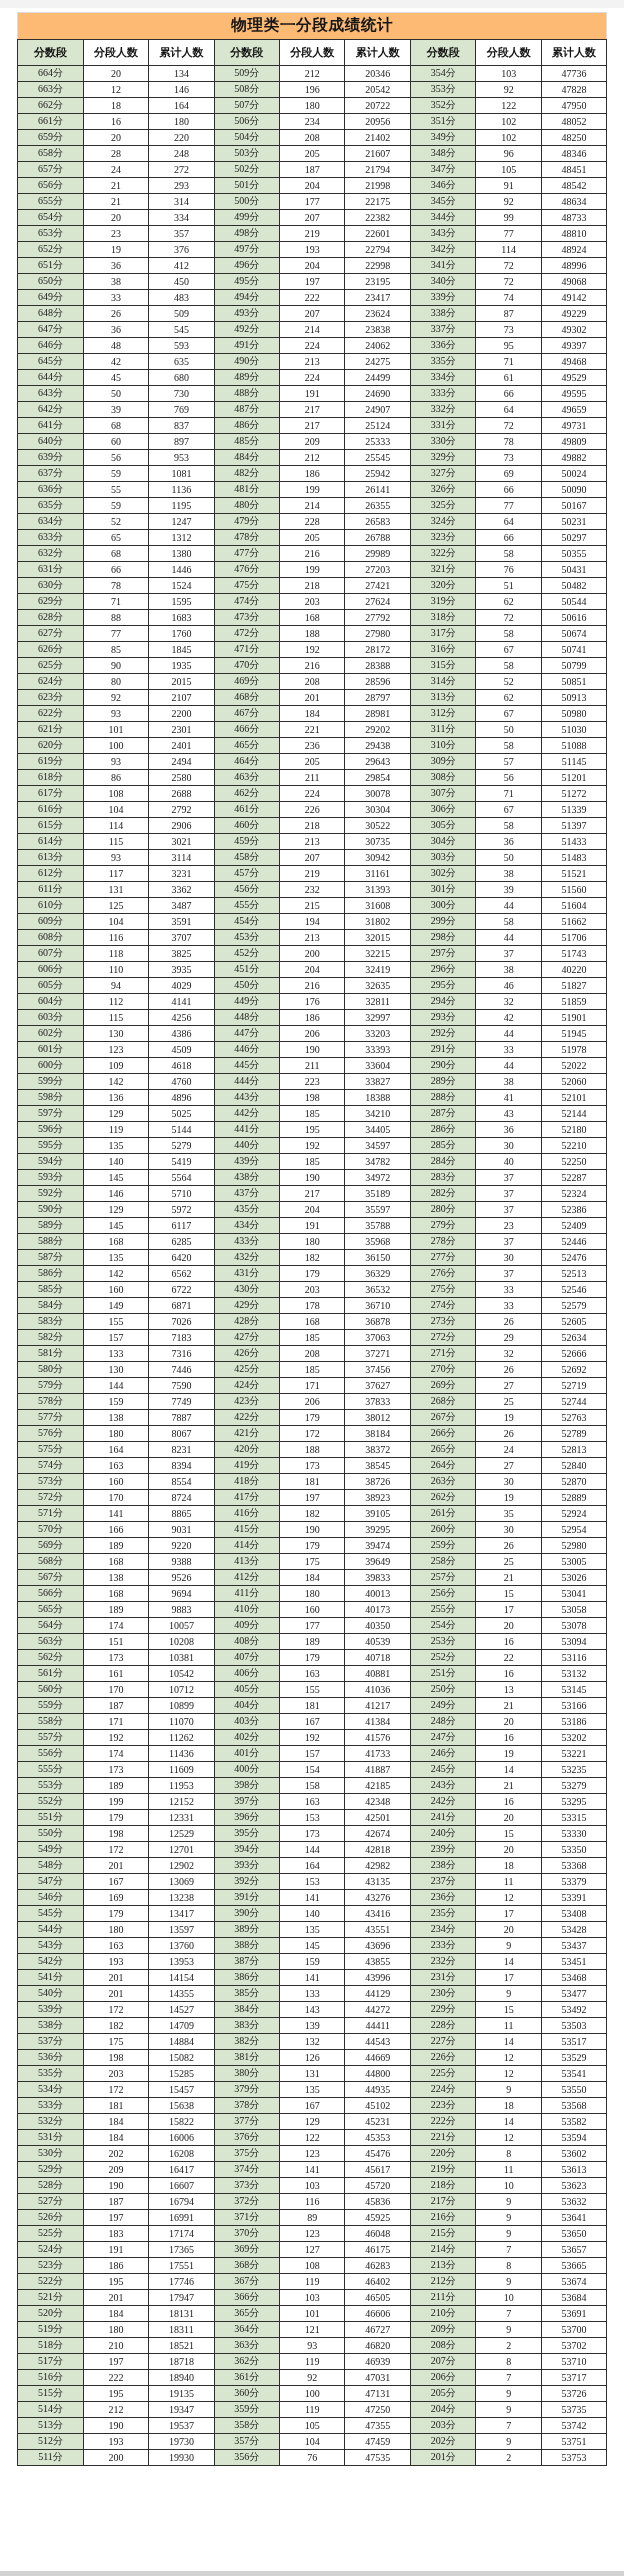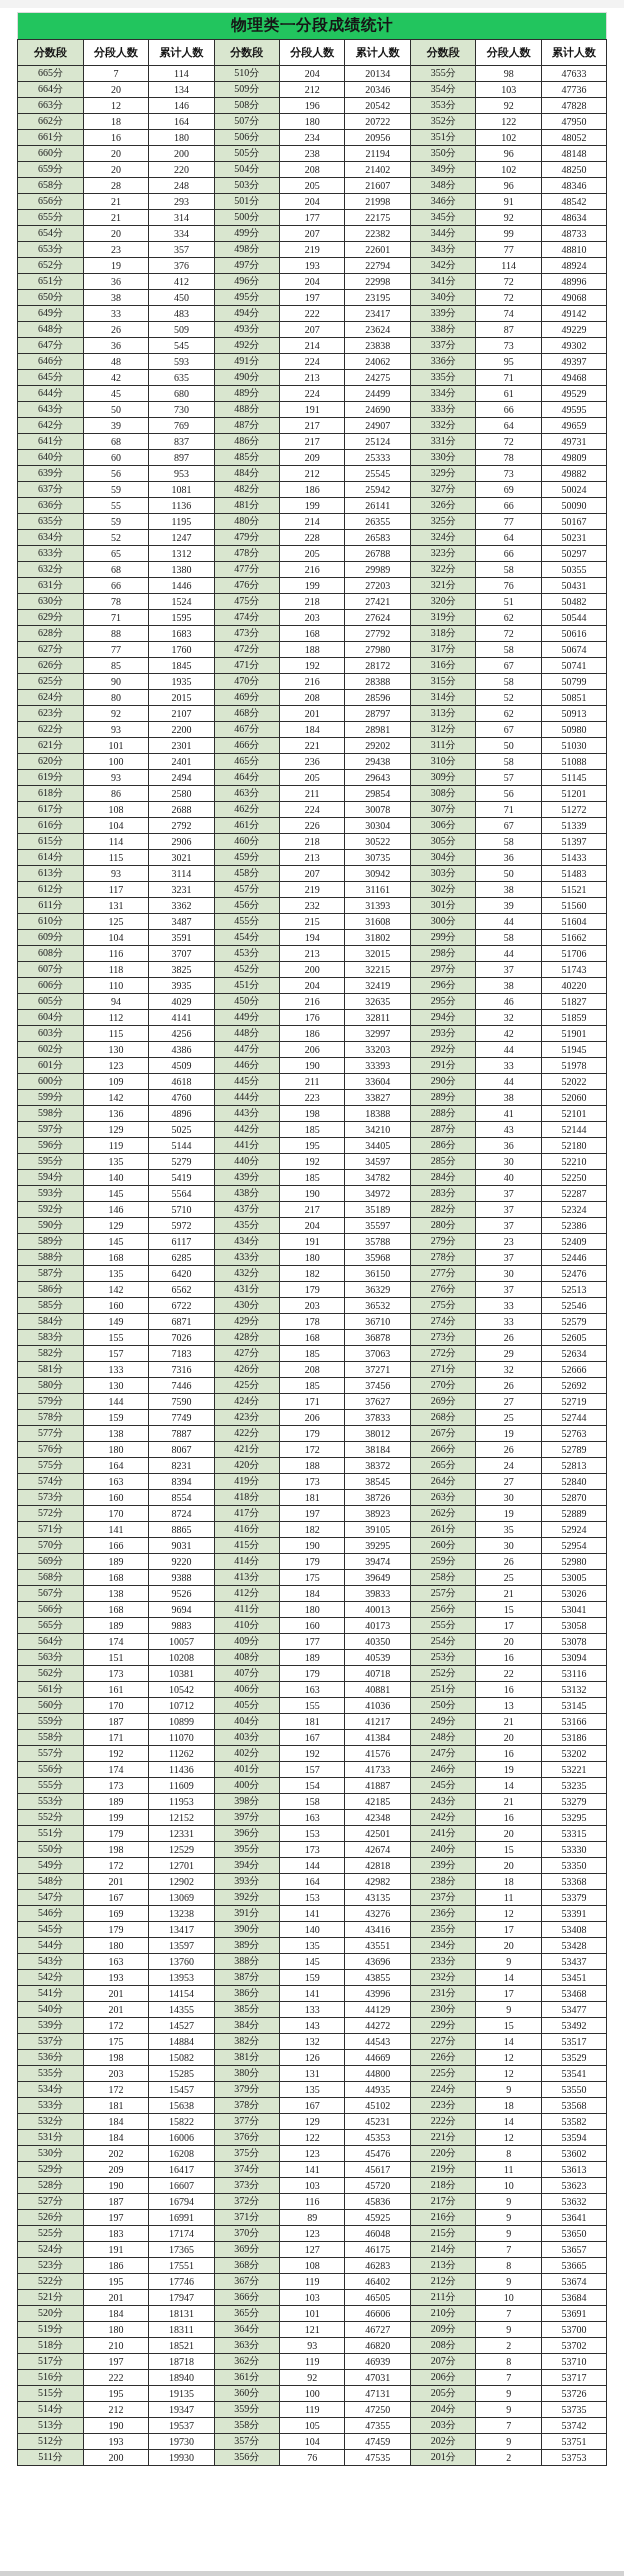--- a/index.html
+++ b/index.html
@@ -12,21 +12,21 @@
   }
   .top-strip {
     position: absolute; top: 0; left: 0;
     width: 100%; height: 8px;
     background: #f3f3f3;
   }
   .page {
     position: absolute;
     left: 17.3px; top: 11.6px;
     width: 590px;
-    background: #22c55e;
+    background: #fdba74;
   }
   .title-box {
     border: 0.6px solid #dcdcdc;
     border-bottom: none;
     height: 26px;
     display: flex; align-items: center; justify-content: center;
   }
   .title-box h1 {
     margin: 0;
     font-size: 15.6px;
@@ -97,31 +97,20 @@
         <th class="green">分数段</th>
         <th>分段人数</th>
         <th>累计人数</th>
         <th class="green">分数段</th>
         <th>分段人数</th>
         <th>累计人数</th>
       </tr>
     </thead>
     <tbody id="table-body">
         <tr>
-          <td class="green">665分</td>
-          <td>7</td>
-          <td>114</td>
-          <td class="green">510分</td>
-          <td>204</td>
-          <td>20134</td>
-          <td class="green">355分</td>
-          <td>98</td>
-          <td>47633</td>
-        </tr>
-        <tr>
           <td class="green">664分</td>
           <td>20</td>
           <td>134</td>
           <td class="green">509分</td>
           <td>212</td>
           <td>20346</td>
           <td class="green">354分</td>
           <td>103</td>
           <td>47736</td>
         </tr>
@@ -152,31 +141,20 @@
           <td>16</td>
           <td>180</td>
           <td class="green">506分</td>
           <td>234</td>
           <td>20956</td>
           <td class="green">351分</td>
           <td>102</td>
           <td>48052</td>
         </tr>
         <tr>
-          <td class="green">660分</td>
-          <td>20</td>
-          <td>200</td>
-          <td class="green">505分</td>
-          <td>238</td>
-          <td>21194</td>
-          <td class="green">350分</td>
-          <td>96</td>
-          <td>48148</td>
-        </tr>
-        <tr>
           <td class="green">659分</td>
           <td>20</td>
           <td>220</td>
           <td class="green">504分</td>
           <td>208</td>
           <td>21402</td>
           <td class="green">349分</td>
           <td>102</td>
           <td>48250</td>
         </tr>
@@ -185,20 +163,31 @@
           <td>28</td>
           <td>248</td>
           <td class="green">503分</td>
           <td>205</td>
           <td>21607</td>
           <td class="green">348分</td>
           <td>96</td>
           <td>48346</td>
         </tr>
         <tr>
+          <td class="green">657分</td>
+          <td>24</td>
+          <td>272</td>
+          <td class="green">502分</td>
+          <td>187</td>
+          <td>21794</td>
+          <td class="green">347分</td>
+          <td>105</td>
+          <td>48451</td>
+        </tr>
+        <tr>
           <td class="green">656分</td>
           <td>21</td>
           <td>293</td>
           <td class="green">501分</td>
           <td>204</td>
           <td>21998</td>
           <td class="green">346分</td>
           <td>91</td>
           <td>48542</td>
         </tr>
@@ -1450,20 +1439,31 @@
           <td>172</td>
           <td>14527</td>
           <td class="green">384分</td>
           <td>143</td>
           <td>44272</td>
           <td class="green">229分</td>
           <td>15</td>
           <td>53492</td>
         </tr>
         <tr>
+          <td class="green">538分</td>
+          <td>182</td>
+          <td>14709</td>
+          <td class="green">383分</td>
+          <td>139</td>
+          <td>44411</td>
+          <td class="green">228分</td>
+          <td>11</td>
+          <td>53503</td>
+        </tr>
+        <tr>
           <td class="green">537分</td>
           <td>175</td>
           <td>14884</td>
           <td class="green">382分</td>
           <td>132</td>
           <td>44543</td>
           <td class="green">227分</td>
           <td>14</td>
           <td>53517</td>
         </tr>

